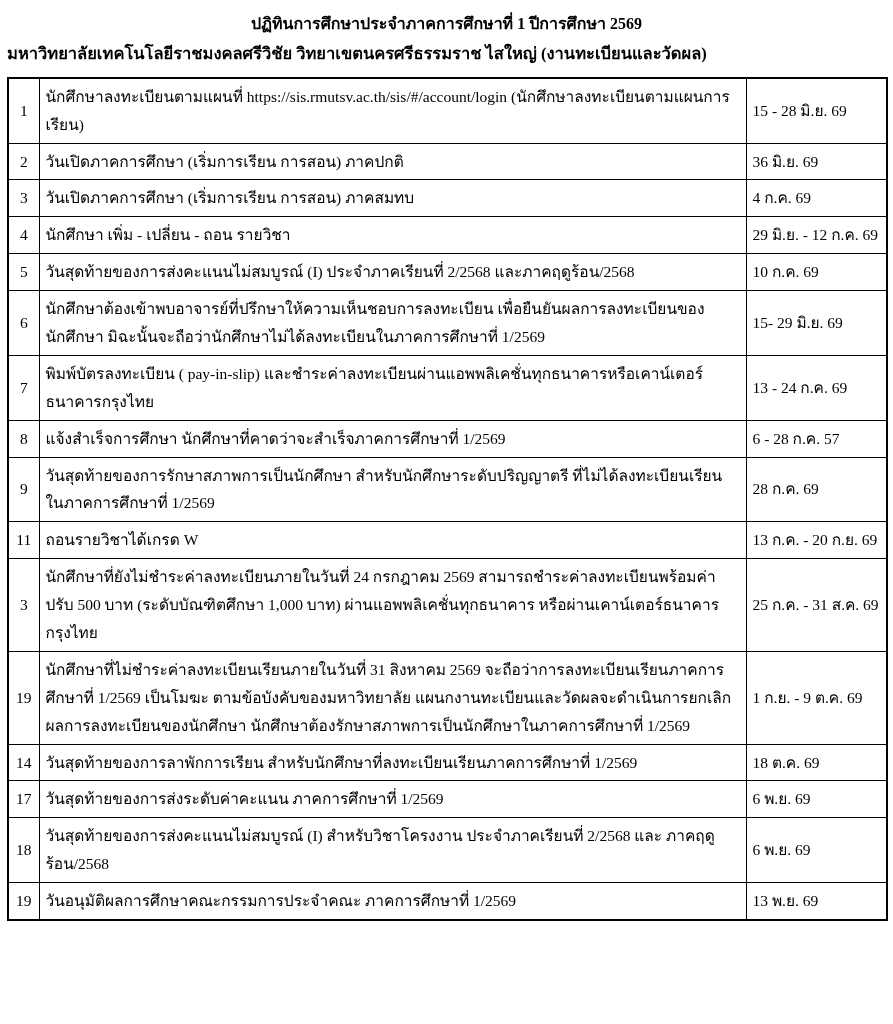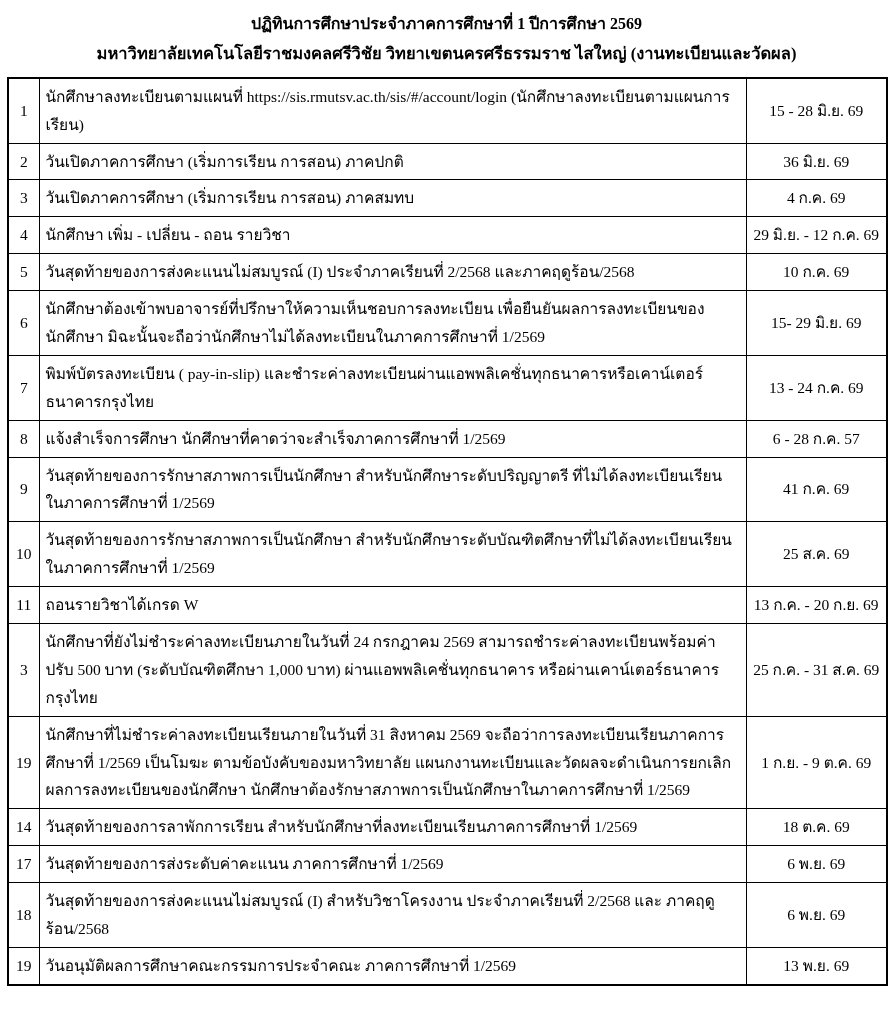--- a/index.html
+++ b/index.html
@@ -17,21 +17,21 @@
     background: #ffffff;
   }
   .doc-title {
     text-align: center;
     font-weight: bold;
     font-size: 16px;
     margin: 4px 0 0 0;
     line-height: 1.5;
   }
   .doc-subtitle {
-    text-align: center;
+    text-align: left;
     font-weight: bold;
     font-size: 16.5px;
     margin: 6px 0 10px 0;
     line-height: 1.5;
   }
   table.calendar {
     width: 879px;
     border-collapse: collapse;
     table-layout: fixed;
     border: 2px solid #000000;
@@ -46,21 +46,20 @@
   td.c-no {
     text-align: center;
     padding: 4px 2px;
   }
   td.c-desc {
     text-align: left;
     padding-left: 8px;
     padding-right: 8px;
   }
   td.c-date {
-    text-align: center;
     white-space: nowrap;
   }
 </style>
 </head>
 <body>
 
 <div class="page">
 
   <div class="doc-title">ปฏิทินการศึกษาประจำภาคการศึกษาที่ 1 ปีการศึกษา 2569</div>
 
@@ -109,26 +108,21 @@
     <td class="c-date">13 - 24 ก.ค. 69</td>
   </tr>
         <tr>
     <td class="c-no">8</td>
     <td class="c-desc">แจ้งสำเร็จการศึกษา  นักศึกษาที่คาดว่าจะสำเร็จภาคการศึกษาที่ 1/2569</td>
     <td class="c-date">6 - 28 ก.ค. 57</td>
   </tr>
         <tr>
     <td class="c-no">9</td>
     <td class="c-desc">วันสุดท้ายของการรักษาสภาพการเป็นนักศึกษา สำหรับนักศึกษาระดับปริญญาตรี ที่ไม่ได้ลงทะเบียนเรียนในภาคการศึกษาที่ 1/2569</td>
-    <td class="c-date">41 ก.ค. 69</td>
-  </tr>
-        <tr>
-    <td class="c-no">10</td>
-    <td class="c-desc">วันสุดท้ายของการรักษาสภาพการเป็นนักศึกษา สำหรับนักศึกษาระดับบัณฑิตศึกษาที่ไม่ได้ลงทะเบียนเรียนในภาคการศึกษาที่ 1/2569</td>
-    <td class="c-date">25 ส.ค. 69</td>
+    <td class="c-date">28 ก.ค. 69</td>
   </tr>
         <tr>
     <td class="c-no">11</td>
     <td class="c-desc">ถอนรายวิชาได้เกรด  W</td>
     <td class="c-date">13 ก.ค. - 20 ก.ย. 69</td>
   </tr>
         <tr>
     <td class="c-no">3</td>
     <td class="c-desc">นักศึกษาที่ยังไม่ชำระค่าลงทะเบียนภายในวันที่ 24 กรกฎาคม 2569 สามารถชำระค่าลงทะเบียนพร้อมค่าปรับ 500 บาท (ระดับบัณฑิตศึกษา 1,000 บาท)  ผ่านแอพพลิเคชั่นทุกธนาคาร หรือผ่านเคาน์เตอร์ธนาคารกรุงไทย</td>
     <td class="c-date">25 ก.ค. - 31 ส.ค. 69</td>

